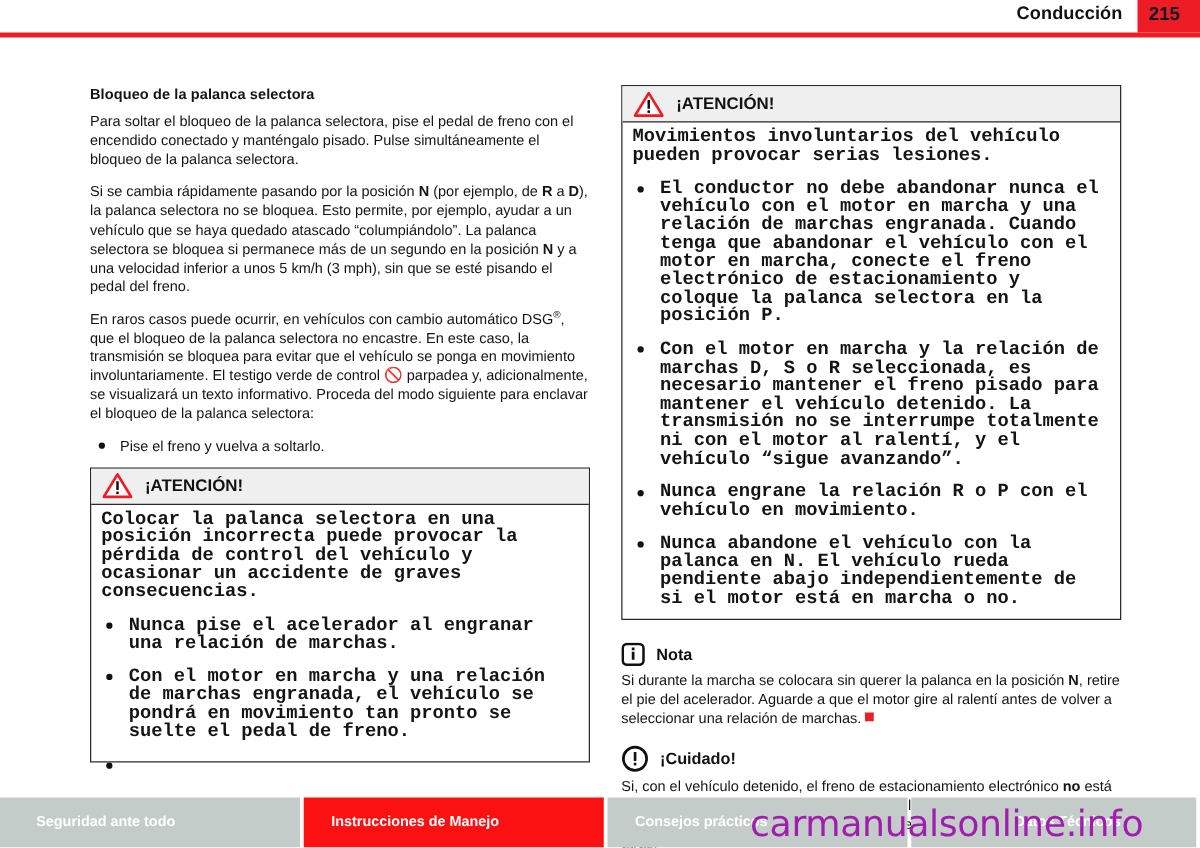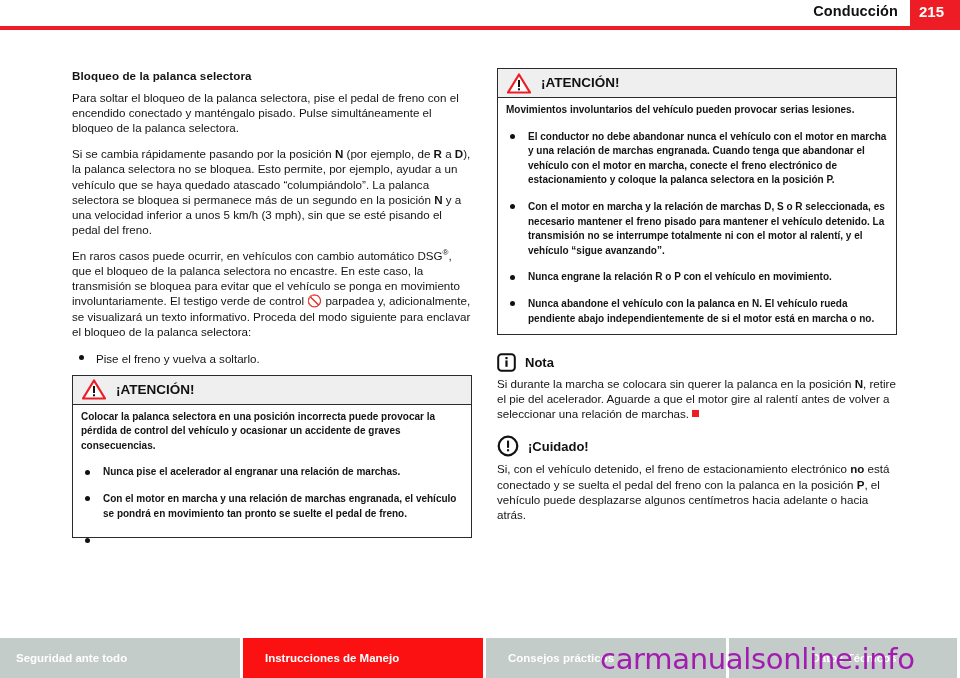--- a/index.html
+++ b/index.html
@@ -20,21 +20,21 @@
     font-size:14.5px;font-weight:bold;color:#111;
     letter-spacing:.1px;
     white-space:nowrap;
   }
   .page-number-block{
     position:absolute;right:0;top:0;width:50px;height:26px;
     background:#ee1c25;
   }
   .page-number{
     position:absolute;left:9px;top:3px;
-    color:#ffffff;font-size:15px;font-weight:bold;
+    color:#0f172a;font-size:15px;font-weight:bold;
   }
   .header-rule{
     position:absolute;left:0;top:26px;width:960px;height:4px;
     background:#ee1c25;
   }
   
   .col{
     position:absolute;top:68px;width:400px;
     font-size:11.6px;line-height:15.1px;
     color:#141414;
@@ -70,21 +70,21 @@
     border-bottom:1.4px solid #2b2b2b;
     height:28px;
     display:flex;align-items:center;
     padding-left:9px;
   }
   .warnbox-head .title{
     font-weight:bold;font-size:13.5px;margin-left:10px;color:#111;
   }
   .warnbox-body{
     padding:5px 8px 4px 8px;
-    font-weight:bold;font-size:10px;line-height:14.6px;
+    font-weight:bold;font-size:15px;line-height:14.6px;font-family:Liberation Mono, monospace;
   }
   .warnbox-body p{margin:0 0 4px 0;}
   .warnbox-body .bullet{margin:12px 0 4px 0;padding-left:22px;}
   .warnbox-body .bullet .dot{left:4px;top:4.5px;width:5px;height:5px;}
 
   
   .notice{margin:14px 0 0 0;}
   .notice-head{
     display:flex;align-items:center;margin-bottom:4px;
   }
@@ -105,21 +105,21 @@
   }
   .tab{
     position:absolute;top:0;height:40px;
     background:#c3ccc9;
     color:#ffffff;
     font-size:11.5px;font-weight:bold;
     display:flex;align-items:center;
     padding-left:22px;
     box-sizing:border-box;
   }
-  .tab.t1{left:0;width:240px;padding-left:16px;}
+  .tab.t1{left:0;width:240px;padding-left:29px;}
   .tab.t2{left:243px;width:240px;background:#fc1112;}
   .tab.t3{left:486px;width:240px;}
   .tab.t4{left:729px;width:228px;justify-content:center;}
 
   .watermark{
     position:absolute;left:600px;bottom:2px;
     font-size:29px;color:#a21caf;
     font-family:"DejaVu Sans", sans-serif;
     letter-spacing:-.3px;
     white-space:nowrap;

